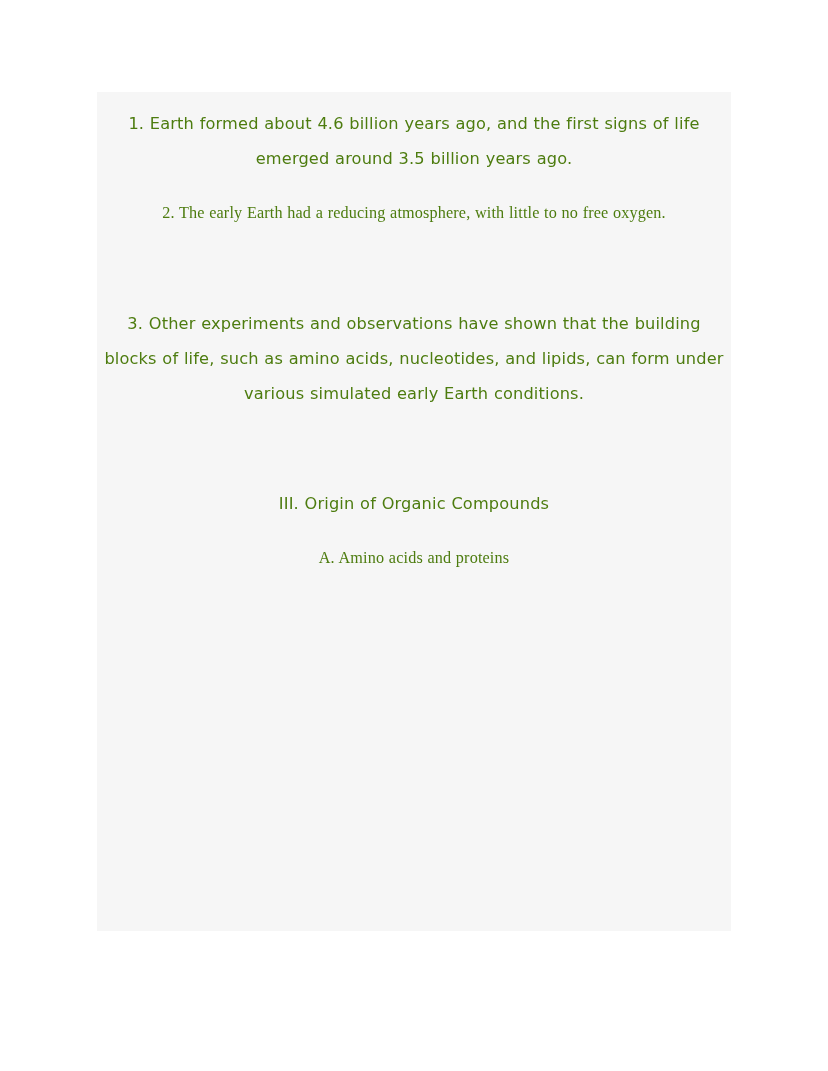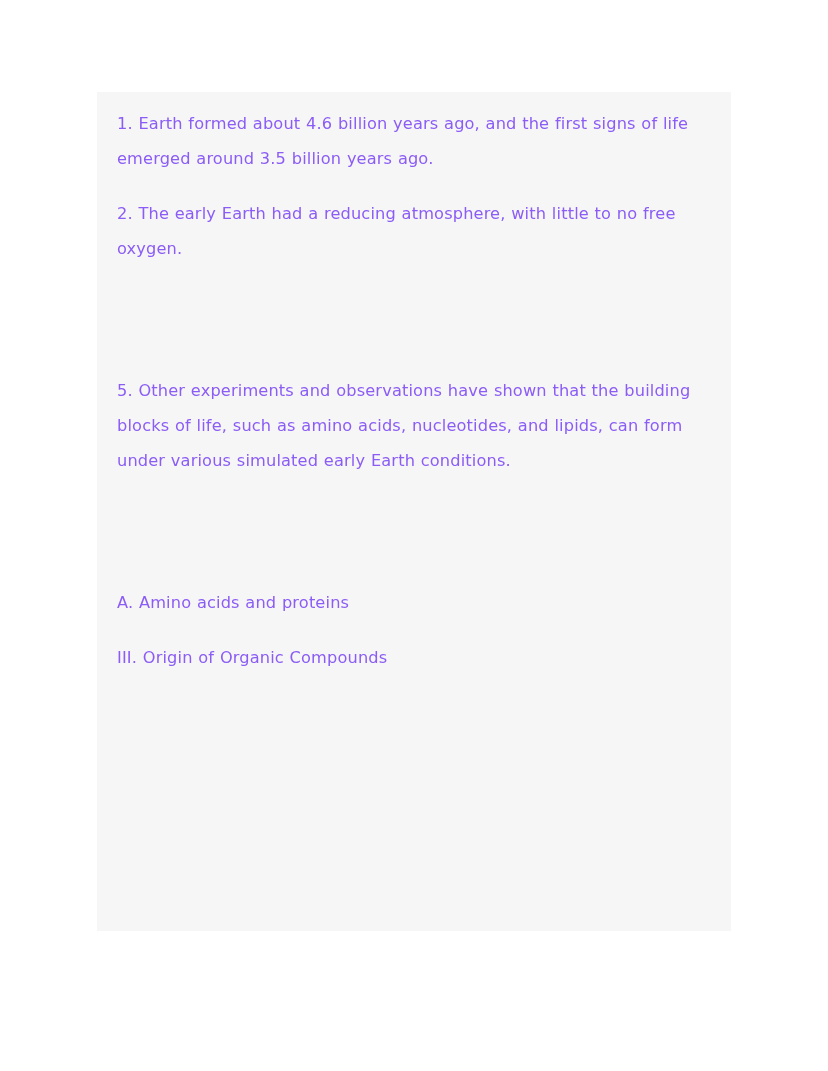--- a/index.html
+++ b/index.html
@@ -29,35 +29,36 @@
     top: 92px;
     width: 634px;
     height: 839px;
     background: #f6f6f6;
     box-sizing: border-box;
     padding: 0;
     overflow: hidden;
   }
 
   .para {
-    margin: 16px;
+    margin: 0;
     padding: 0 4px;
-    text-align: left;
-    color: #8b5cf6;
+    text-align: center;
+    color: #4d7c0f;
     font-family: "DejaVu Sans", sans-serif;
     font-size: 16.2px;
     line-height: 35px;
     letter-spacing: 0.15px;
     font-weight: 400;
     word-spacing: 0.4px;
   }
 
   
   .para + .para {
     margin-top: 20px;
+    font-family: Liberation Serif, serif;
   }
 
   
   .section-gap {
     height: 75px;
   }
 
   .para.first {
     margin-top: 14px;
   }
@@ -70,23 +71,23 @@
 
     <p class="para first">1. Earth formed about 4.6 billion years ago, and the first signs of life emerged around 3.5 billion years ago.</p>
 
     <p class="para">2. The early Earth had a reducing atmosphere, with little to no free oxygen.</p>
 
 
     <div class="section-gap"></div>
 
 
 
-    <p class="para">5. Other experiments and observations have shown that the building blocks of life, such as amino acids, nucleotides, and lipids, can form under various simulated early Earth conditions.</p>
+    <p class="para">3. Other experiments and observations have shown that the building blocks of life, such as amino acids, nucleotides, and lipids, can form under various simulated early Earth conditions.</p>
 
     <div class="section-gap"></div>
 
+    <p class="para">III. Origin of Organic Compounds</p>
+
     <p class="para">A. Amino acids and proteins</p>
-
-    <p class="para">III. Origin of Organic Compounds</p>
 
 
   </div>
 </div>
 
 </body></html>

